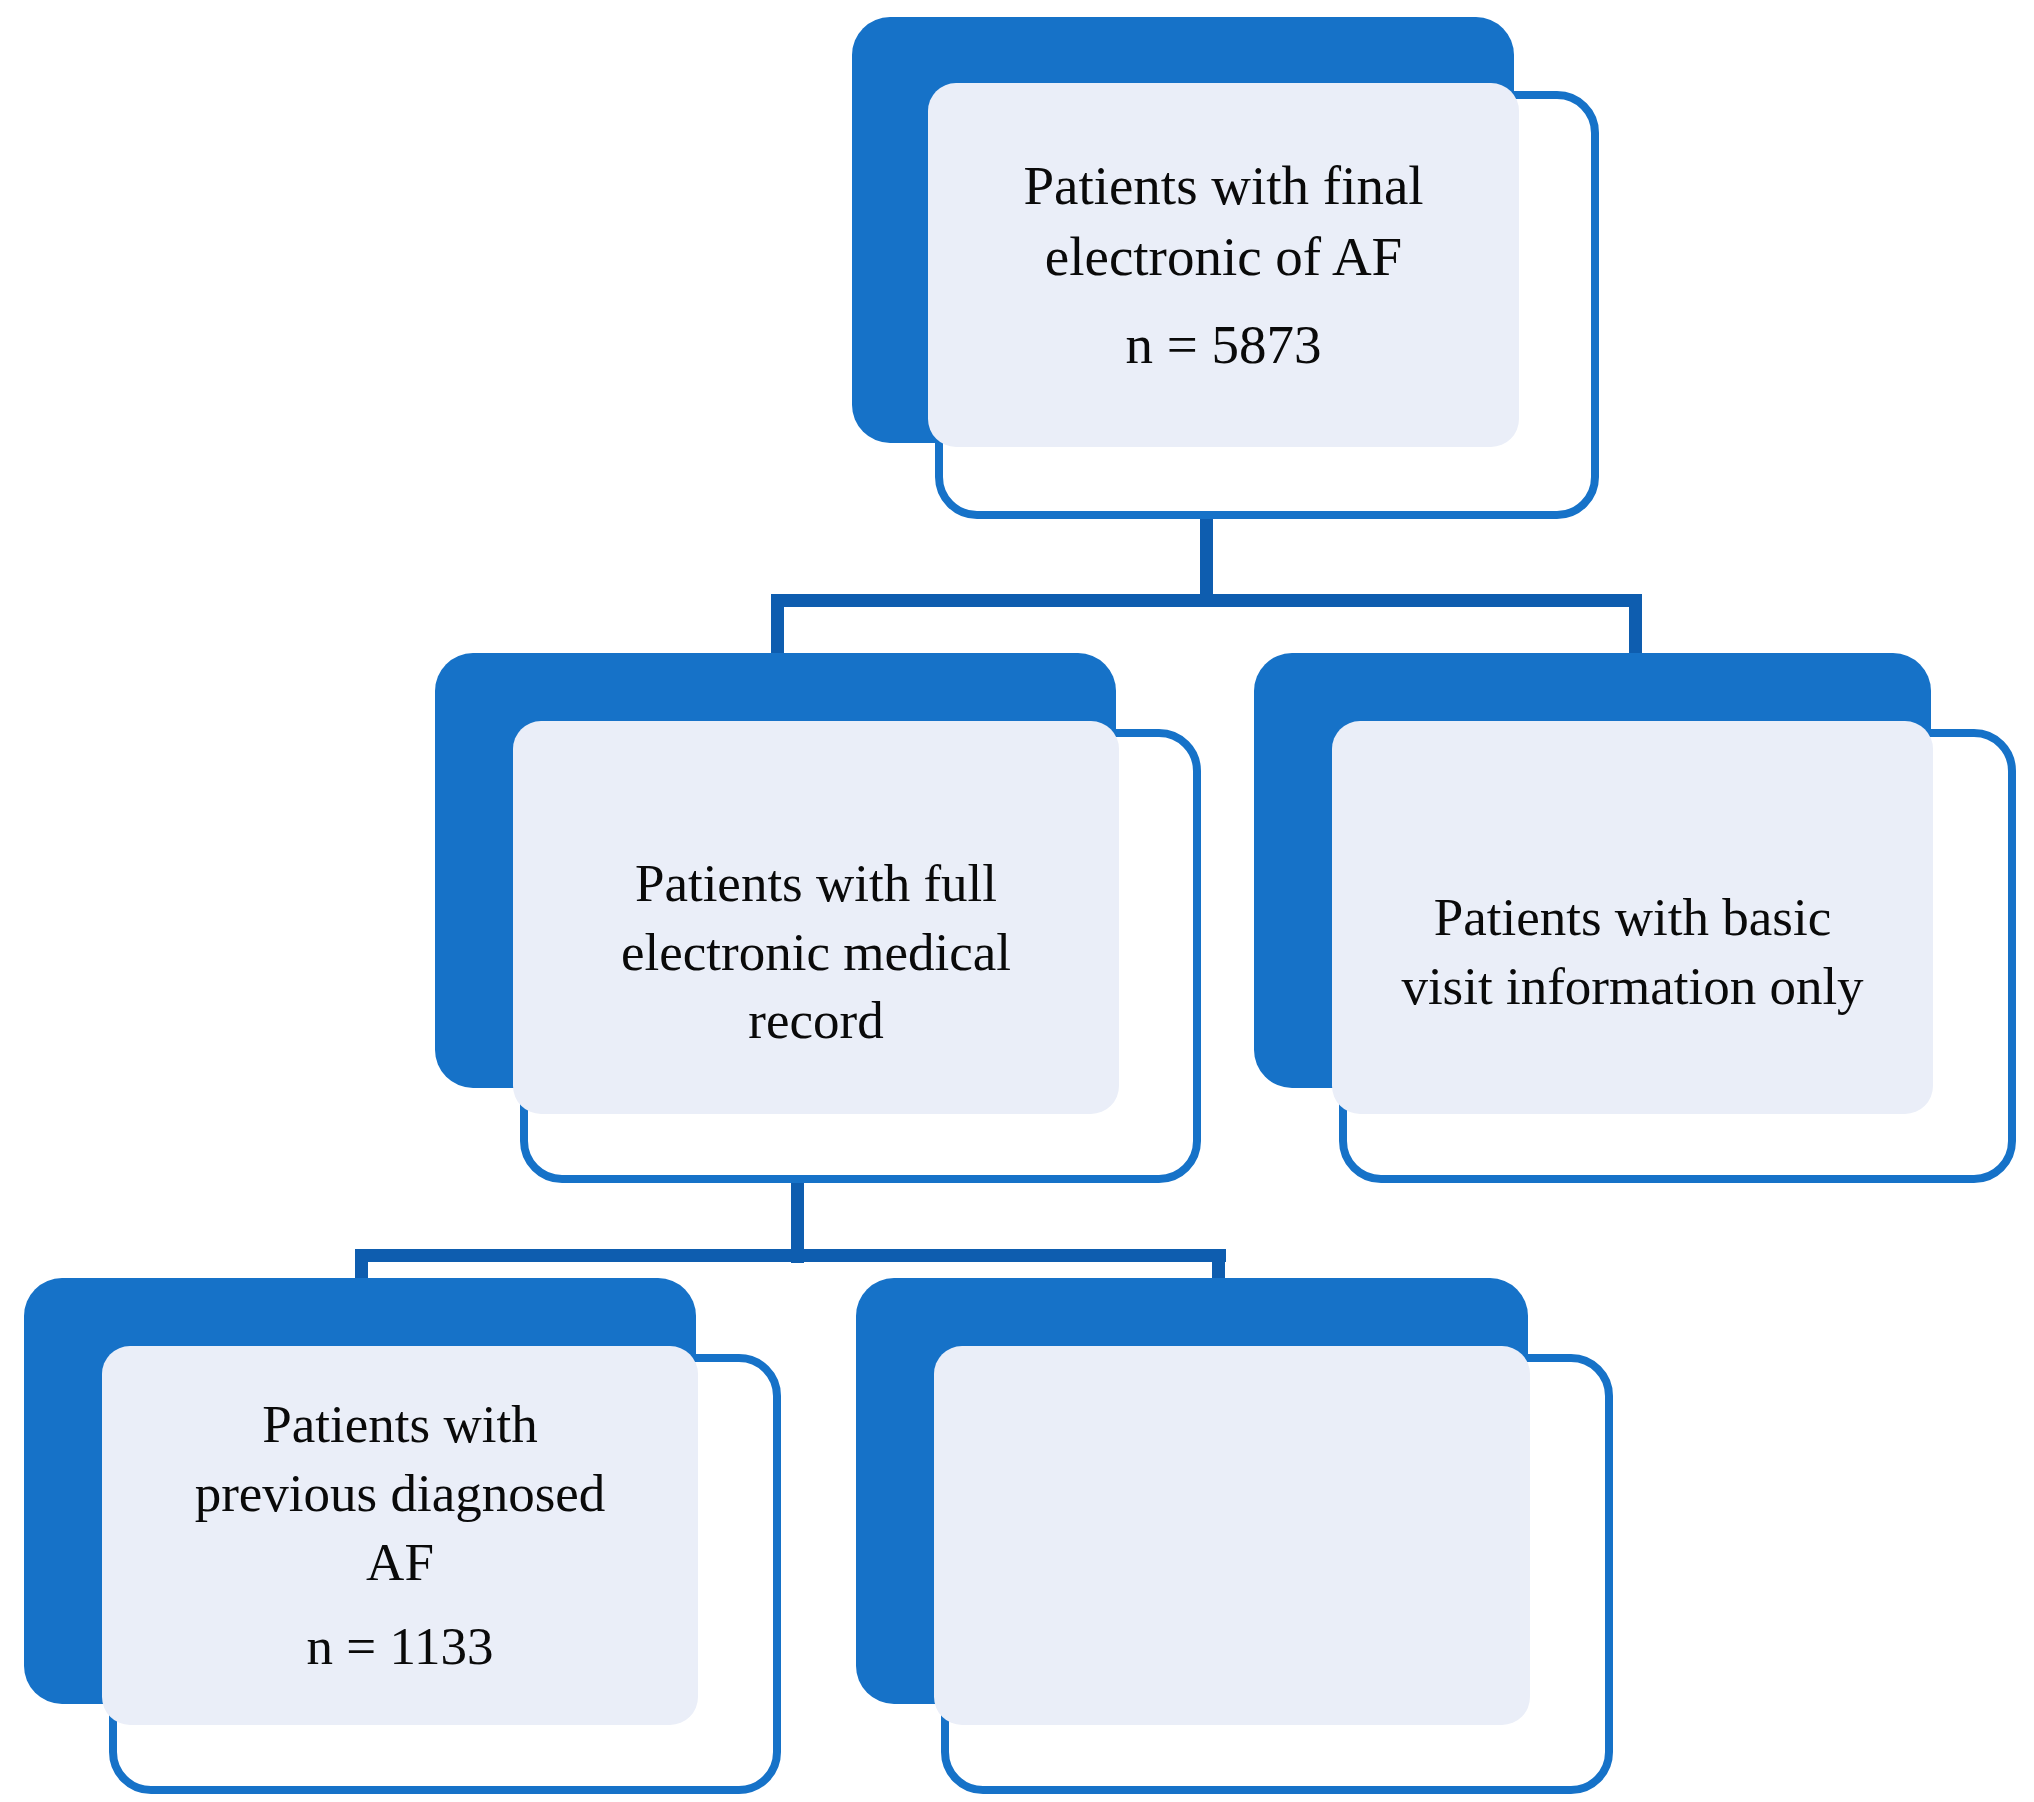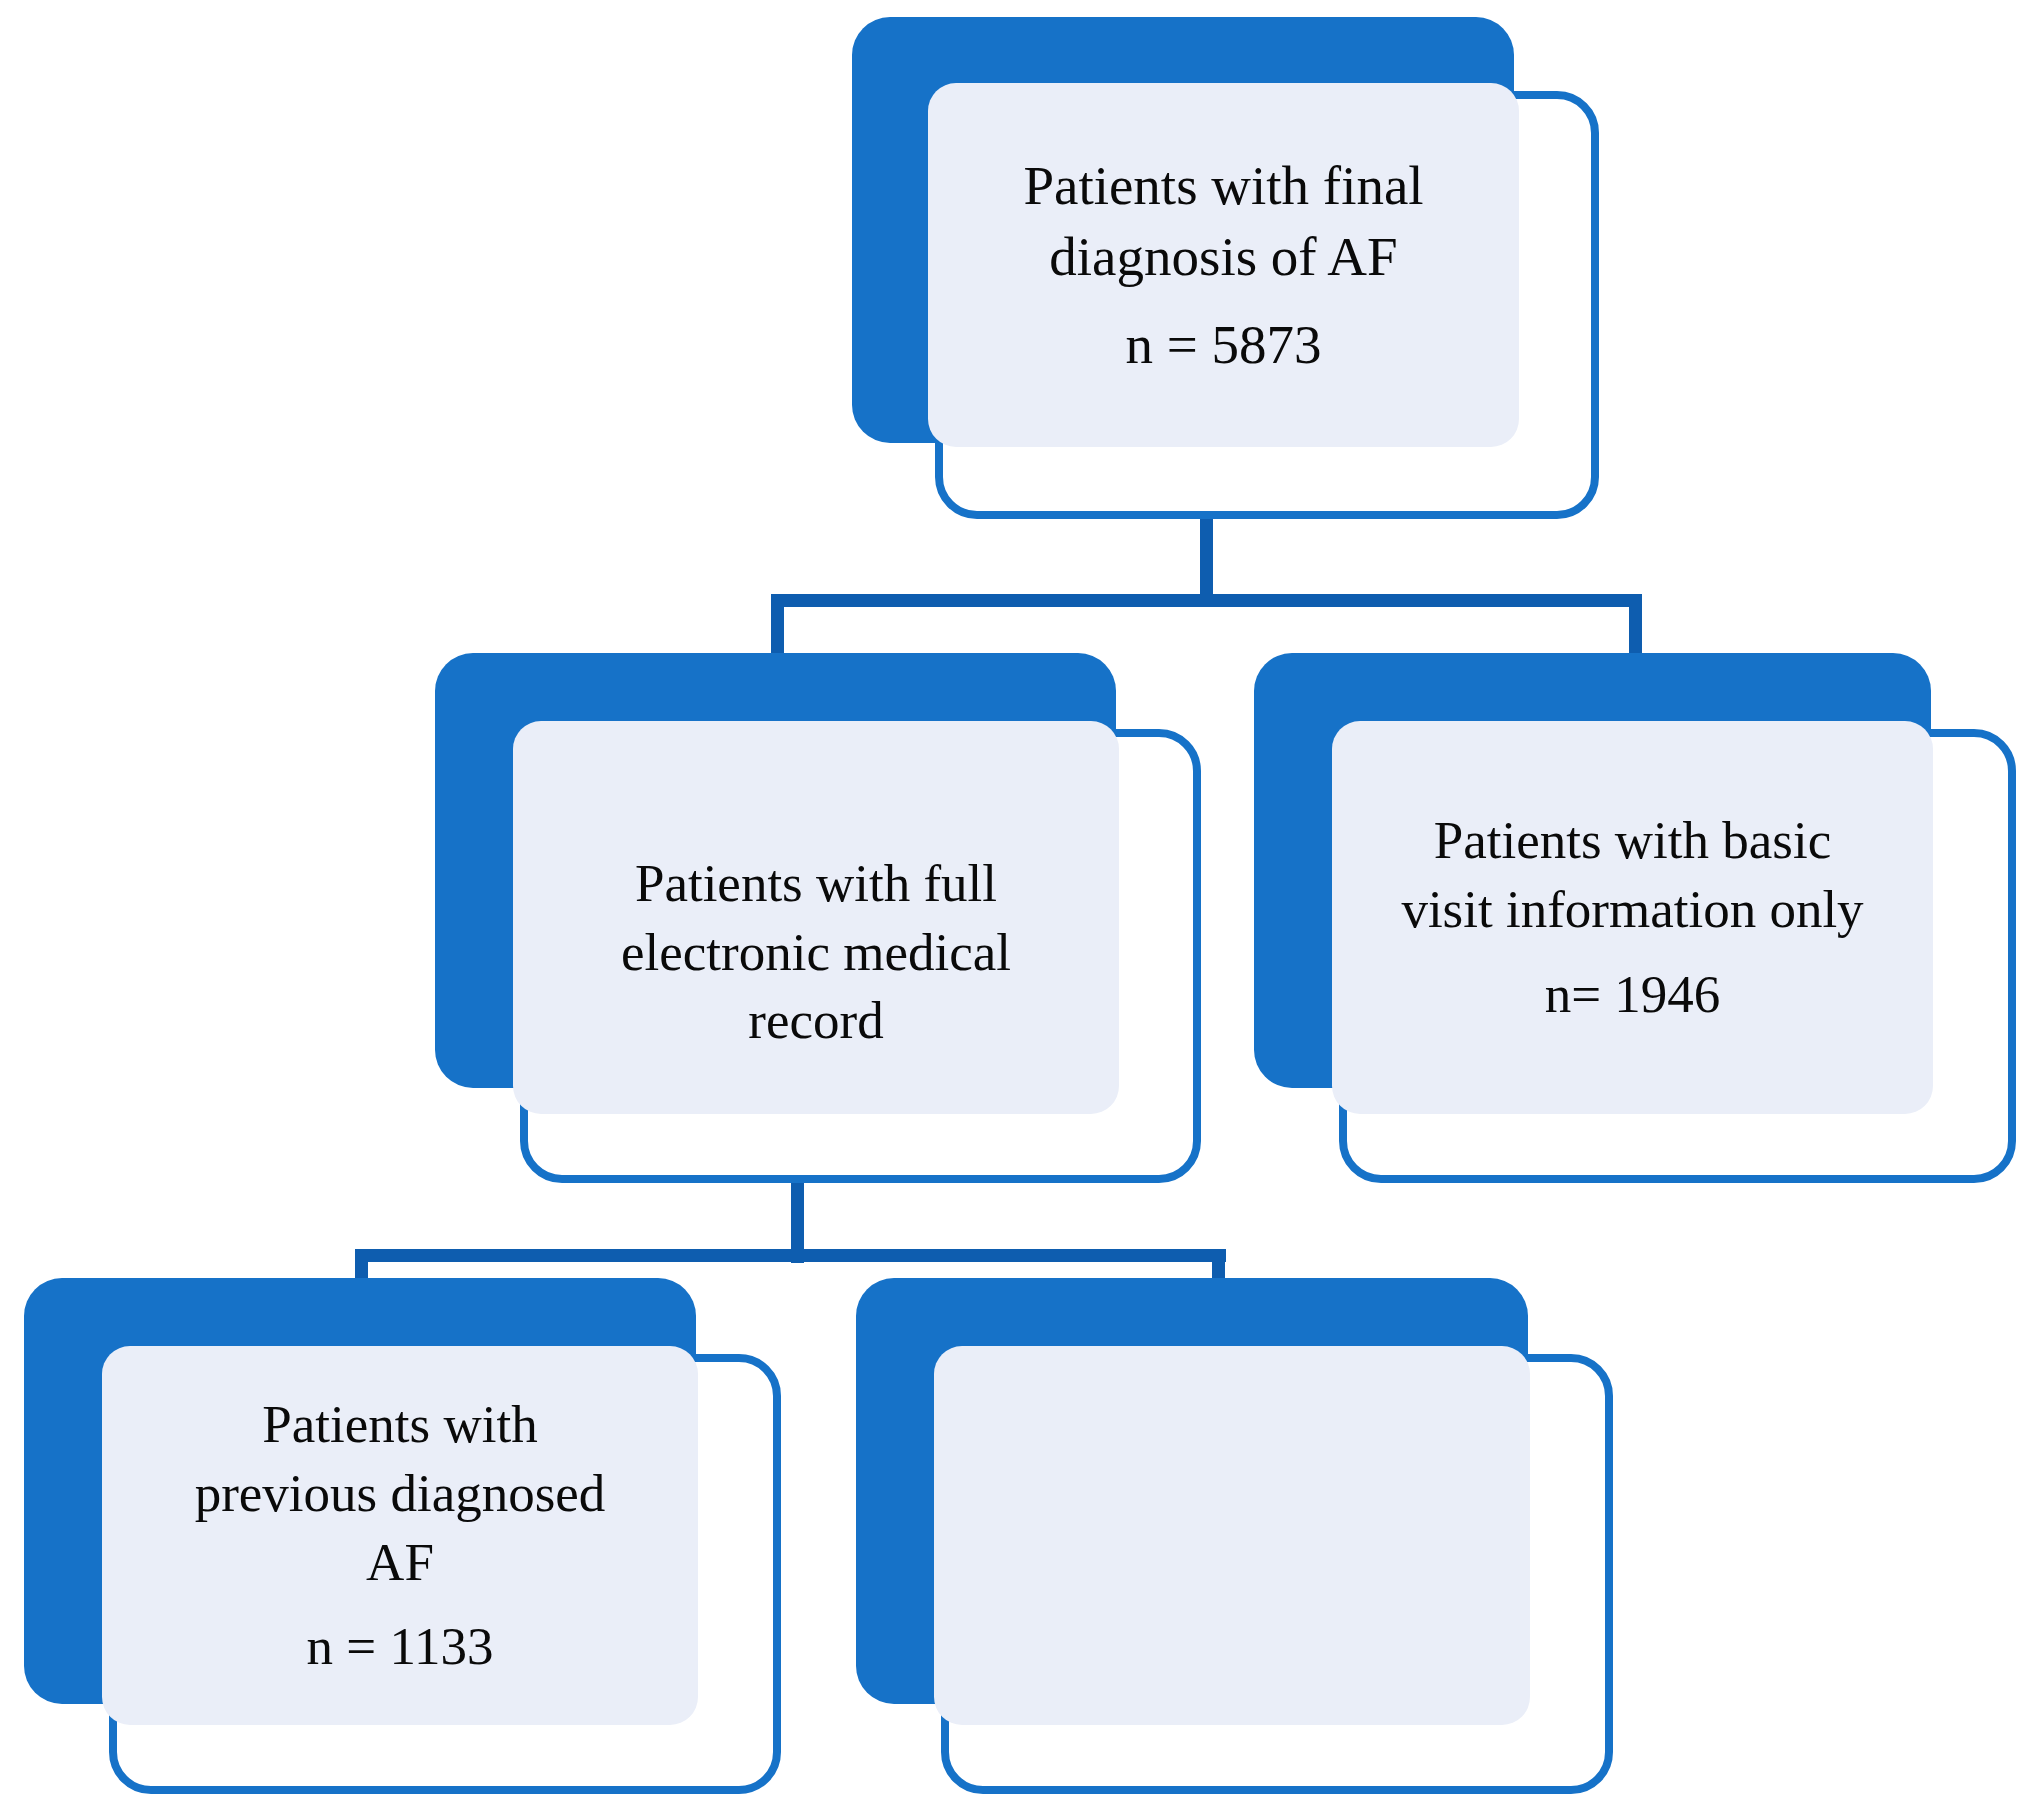--- a/index.html
+++ b/index.html
@@ -111,21 +111,21 @@
   <div class="conn" id="c2-bar"></div>
   <div class="conn" id="c2-dropL"></div>
   <div class="conn" id="c2-dropR"></div>
 
   <div class="node" id="node-root">
     <div class="shadow"></div>
     <div class="outline"></div>
     <div class="panel">
       <div class="label">
         <span>Patients with final
-diagnosis of AF</span>
+electronic of AF</span>
         <span class="count">n = 5873</span>
       </div>
     </div>
   </div>
 
   <div class="node" id="node-emr">
     <div class="shadow"></div>
     <div class="outline"></div>
     <div class="panel">
       <div class="label">
@@ -136,21 +136,20 @@
     </div>
   </div>
 
   <div class="node" id="node-basic">
     <div class="shadow"></div>
     <div class="outline"></div>
     <div class="panel">
       <div class="label">
         <span>Patients with basic
 visit information only</span>
-        <span class="count">n= 1946</span>
       </div>
     </div>
   </div>
 
   <div class="node" id="node-prev">
     <div class="shadow"></div>
     <div class="outline"></div>
     <div class="panel">
       <div class="label">
         <span>Patients with

